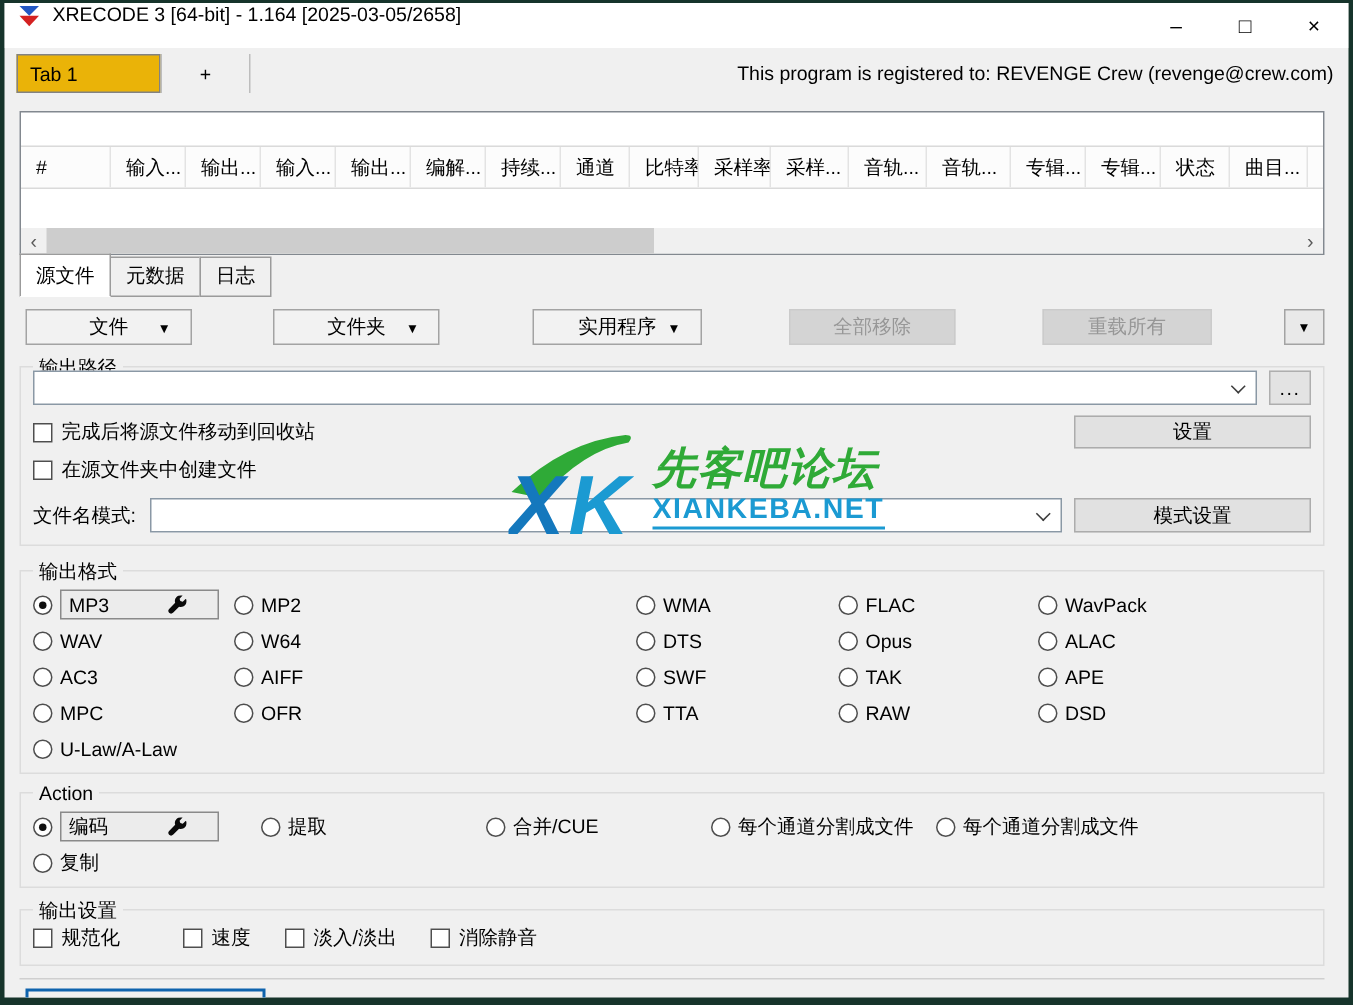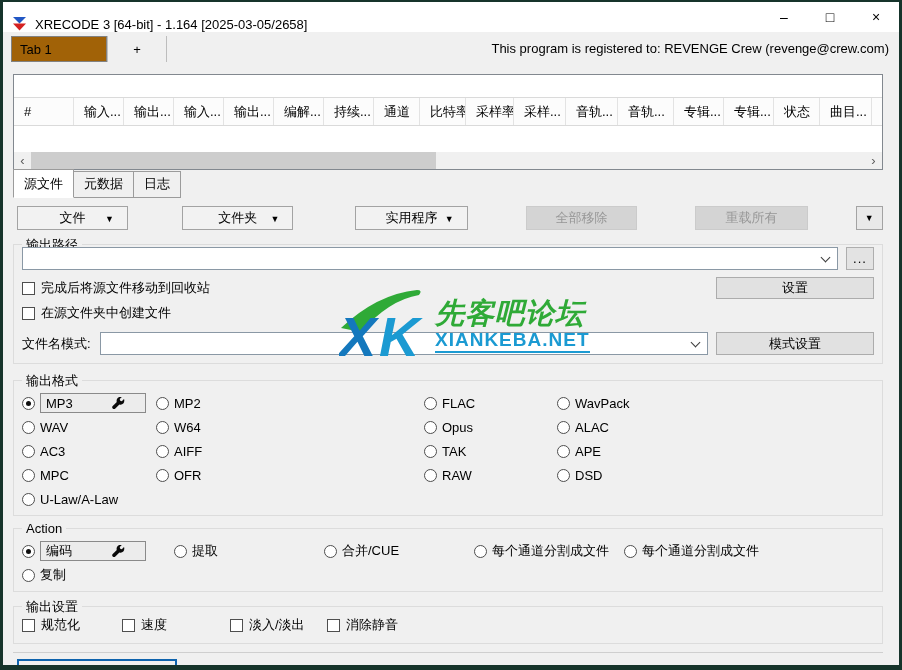--- a/index.html
+++ b/index.html
@@ -3,29 +3,29 @@
 <meta charset="utf-8">
 <style>
   * { box-sizing: border-box; margin: 0; padding: 0; }
   html,body { width:902px; height:670px; }
   body { font-family:"Liberation Sans","DejaVu Sans",sans-serif; font-size:13px; color:#000; background:#16342b; }
   .window { position:relative; width:902px; height:670px; background:#f0f0f0;
             border:2px solid #16342b; border-bottom-width:5px; border-left-width:3px; border-right-width:3px;
             overflow:hidden; }
 
   
-  .titlebar { height:30px; background:#fff; display:flex; align-items:flex-end; }
+  .titlebar { height:30px; background:#fff; display:flex; align-items:flex-start; }
   .title-icon { margin:0 7px 0 8px; display:flex; }
   .title-text { font-size:13px; }
   .title-controls { margin-left:auto; display:flex; height:30px; }
   .tc-btn { width:46px; display:flex; align-items:center; justify-content:center; font-size:14px; cursor:default; }
 
   
   .tabstrip { height:34px; display:flex; align-items:center; padding-left:8px; position:relative; }
-  .tab1 { width:96px; height:26px; border:1px solid #828282; background:#a16207; display:flex; align-items:center; padding-left:8px; }
+  .tab1 { width:96px; height:26px; border:1px solid #828282; background:#eab308; display:flex; align-items:center; padding-left:8px; }
   .vsep { width:1px; height:26px; background:#bdbdbd; }
   .plus { width:58px; text-align:center; }
   .registered { position:absolute; right:10px; top:9px; }
 
   
   .filetable { margin:8px 16px 0 10px; height:96px; background:#fff; border:1px solid #82888f;
                display:flex; flex-direction:column; position:relative; }
   .ft-space { height:22px; }
   .ft-header { display:flex; border-top:1px solid #dadada; border-bottom:1px solid #dadada;
                background:#fcfcfc; height:29px; align-items:stretch; overflow:hidden; }
@@ -96,21 +96,21 @@
   .opt-box .wrench { margin-left:auto; display:flex; }
 
   
   .g-act { margin-top:12px; padding:10px 0 4px 8px; }
   .actrow { display:flex; }
   .ac1 { width:152px; } .ac2 { width:150px; } .ac3 { width:150px; } .ac4 { width:150px; }
 
   
   .g-set { margin-top:14px; padding:8px 0 8px 8px; }
   .setrow { display:flex; }
-  .sc1 { width:100px; } .sc2 { width:108px; } .sc3 { width:97px; }
+  .sc1 { width:100px; } .sc2 { width:68px; } .sc3 { width:97px; }
   .cb { display:flex; align-items:center; height:20px; }
 
   
   .footer-sep { margin:8px 16px 0 10px; border-top:1px solid #cfcfcf; }
   .footer { display:flex; margin:6px 16px 0 14px; align-items:center; }
   .blue-btn { position:relative; width:160px; height:25px; border:2px solid #0e63ad; background:#f0f0f0;
               display:flex; align-items:center; justify-content:center; }
   .spacer { flex:1; }
 </style>
 </head>
@@ -312,20 +312,38 @@
             <span class="radio"></span>
             <span>W64</span>
           </div>
         <div class="opt">
             <span class="radio"></span>
             <span>AIFF</span>
           </div>
         <div class="opt">
             <span class="radio"></span>
             <span>OFR</span>
+          </div>
+      </div>
+      <div class="fmt-col c3">
+        <div class="opt">
+            <span class="radio"></span>
+            <span>WMA</span>
+          </div>
+        <div class="opt">
+            <span class="radio"></span>
+            <span>DTS</span>
+          </div>
+        <div class="opt">
+            <span class="radio"></span>
+            <span>SWF</span>
+          </div>
+        <div class="opt">
+            <span class="radio"></span>
+            <span>TTA</span>
           </div>
       </div>
       <div class="fmt-col c4">
         <div class="opt">
             <span class="radio"></span>
             <span>FLAC</span>
           </div>
         <div class="opt">
             <span class="radio"></span>
             <span>Opus</span>

